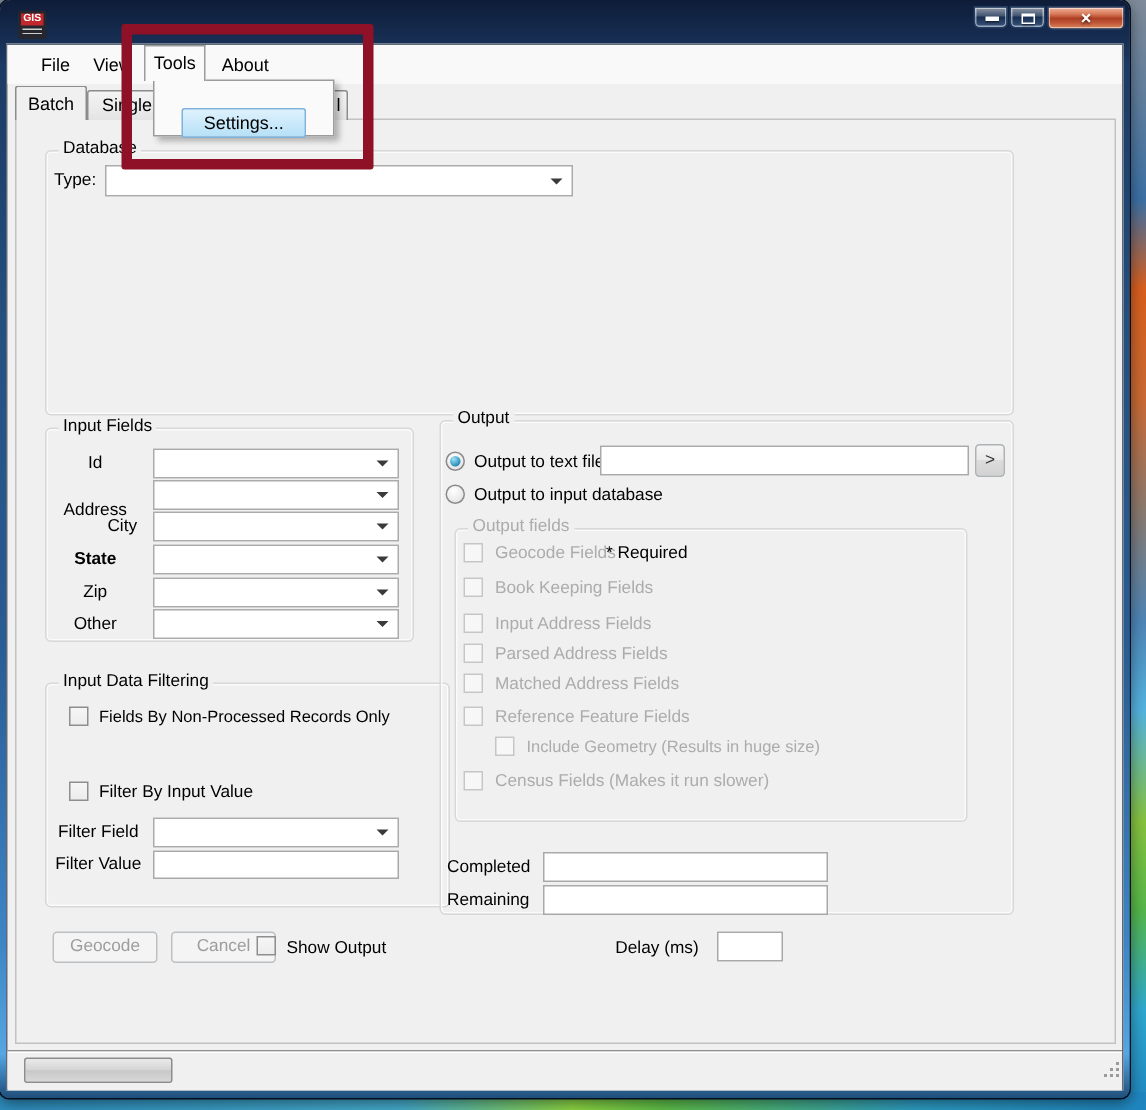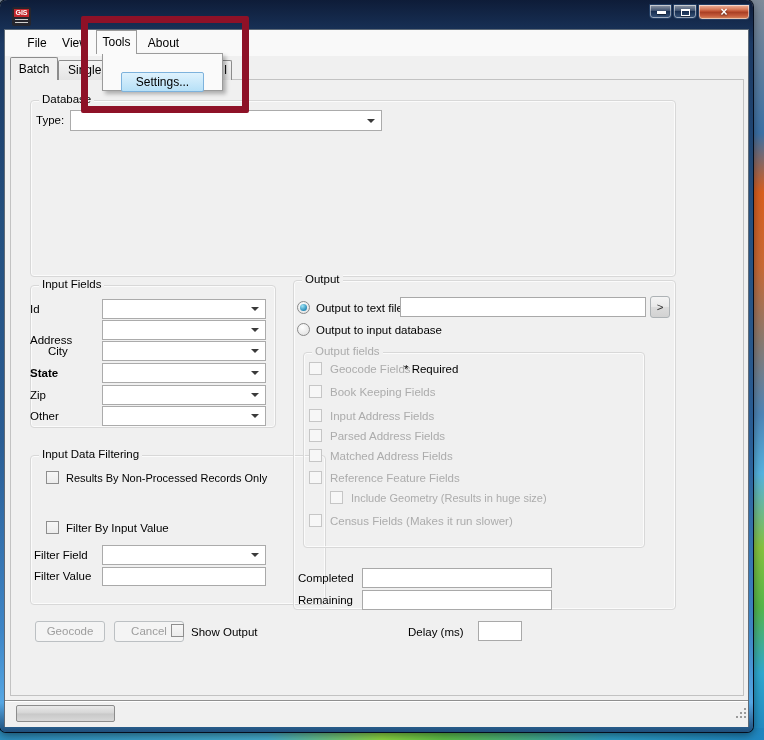--- a/index.html
+++ b/index.html
@@ -69,21 +69,21 @@
 
   
   .grp { position:absolute; border:1px solid #d8d8d8; border-radius:4px;
     box-shadow:inset 0 0 0 1px rgba(255,255,255,.7); }
   .legend { position:absolute; top:-8px; left:8px; background:#f0f0f0; padding:0 3px;
     font-size:11.5px; color:#000; white-space:nowrap; }
   .legend.dis { color:#acacac; }
 
   .lbl { position:absolute; font-size:11.5px; color:#000; white-space:nowrap; }
   .lbl.dis { color:#acacac; }
-  .lbl.r { text-align:left; }
+  .lbl.r { text-align:center; }
 
   .combo { position:absolute; background:#fff; border:1px solid #ababab; }
   .combo .val { position:absolute; left:5px; top:0; right:16px; font-size:11.5px;
     line-height:19px; overflow:hidden; white-space:nowrap; }
   .combo .arr { position:absolute; right:6px; top:50%; margin-top:-2px; width:0; height:0;
     border-left:4px solid transparent; border-right:4px solid transparent; border-top:4px solid #3a3a3a; }
 
   .tbox { position:absolute; background:#fff; border:1px solid #a9a9a9; font-size:11.5px;
     padding:0 4px; color:#000; outline:none; }
 
@@ -195,25 +195,25 @@
   <div class="combo" style="left:102px; top:385px; width:164px; height:20px;">
     <span class="val"></span>
       <span class="arr"></span>
   </div>
   <div class="lbl r" style="left:30px; top:410px; width:67px;">Other</div>
   <div class="combo" style="left:102px; top:406px; width:164px; height:20px;">
     <span class="val"></span>
       <span class="arr"></span>
   </div>
 
-  <div class="grp" style="left:30px; top:455px; width:296px; height:150px;">
+  <div class="grp" style="left:30px; top:455px; width:270px; height:150px;">
     <span class="legend">Input Data Filtering</span>
   </div>
   <div class="cb" style="left:46px; top:471px;"></div>
-  <div class="lbl" style="left:66px; top:472px; font-size:11px;">Results By Non-Processed Records Only</div>
+  <div class="lbl" style="left:66px; top:472px; font-size:11px;">Fields By Non-Processed Records Only</div>
   <div class="cb" style="left:46px; top:521px;"></div>
   <div class="lbl" style="left:66px; top:522px;">Filter By Input Value</div>
   <div class="lbl r" style="left:34px; top:549px; width:63px;">Filter Field</div>
   <div class="combo" style="left:102px; top:545px; width:164px; height:20px;">
     <span class="val"></span>
       <span class="arr"></span>
   </div>
   <div class="lbl r" style="left:34px; top:570px; width:63px;">Filter Value</div>
   <input class="tbox" style="left: 102px; top: 567px; width: 164px; height: 19px;" value="">
 

